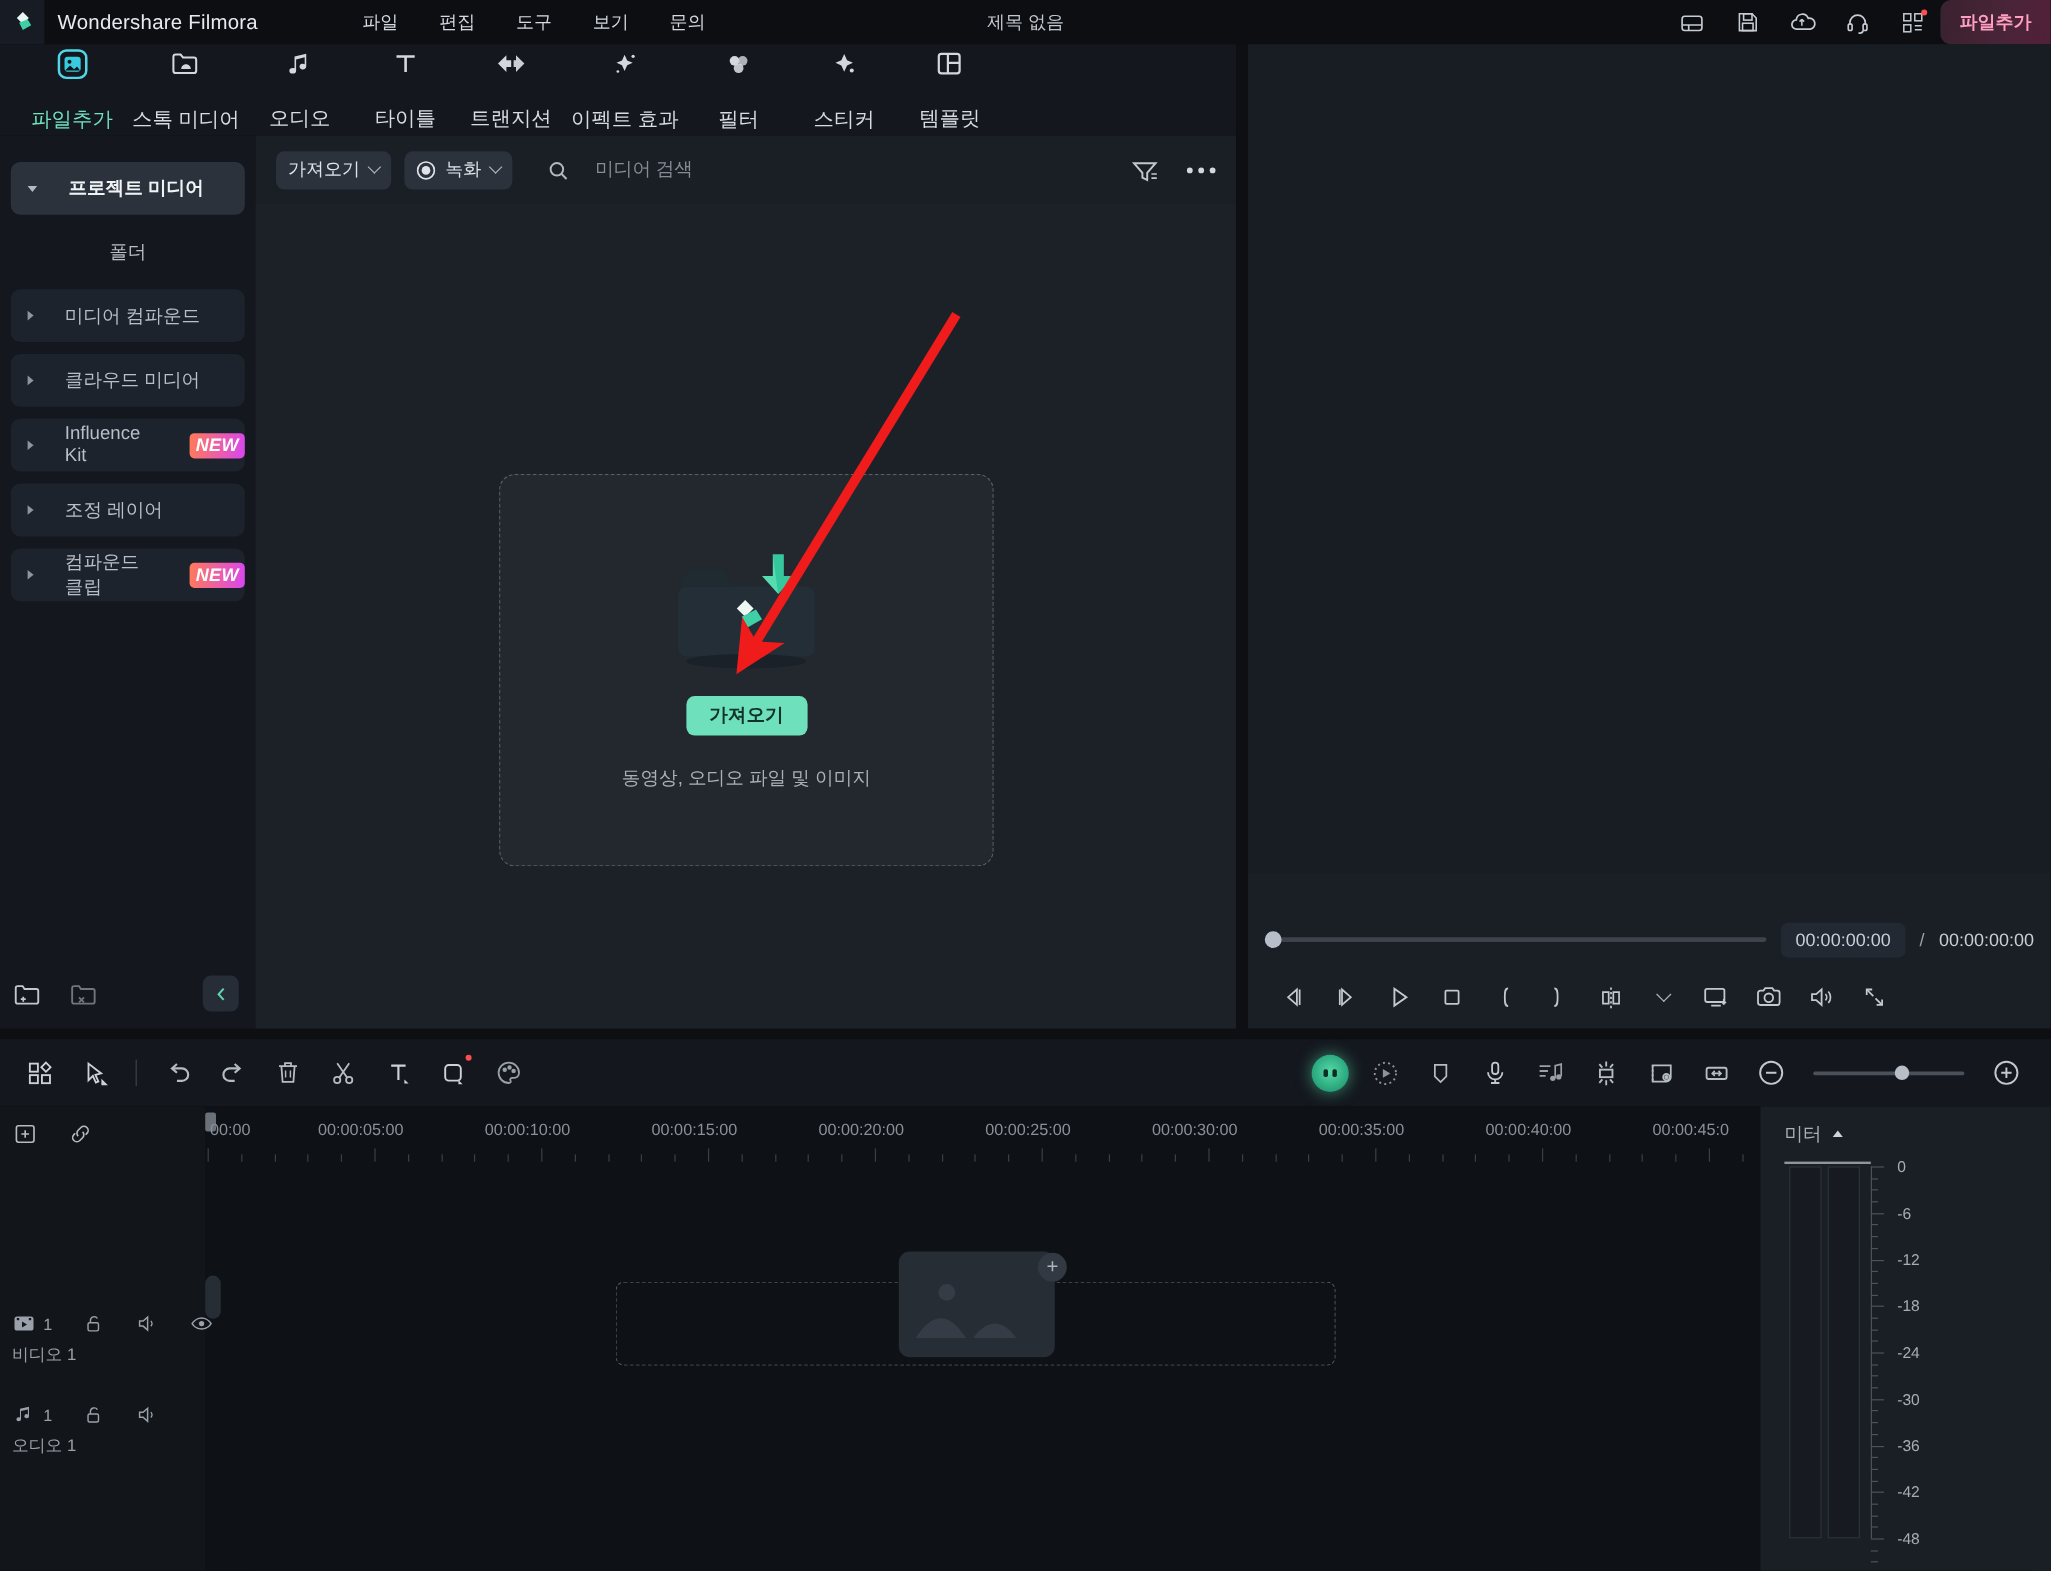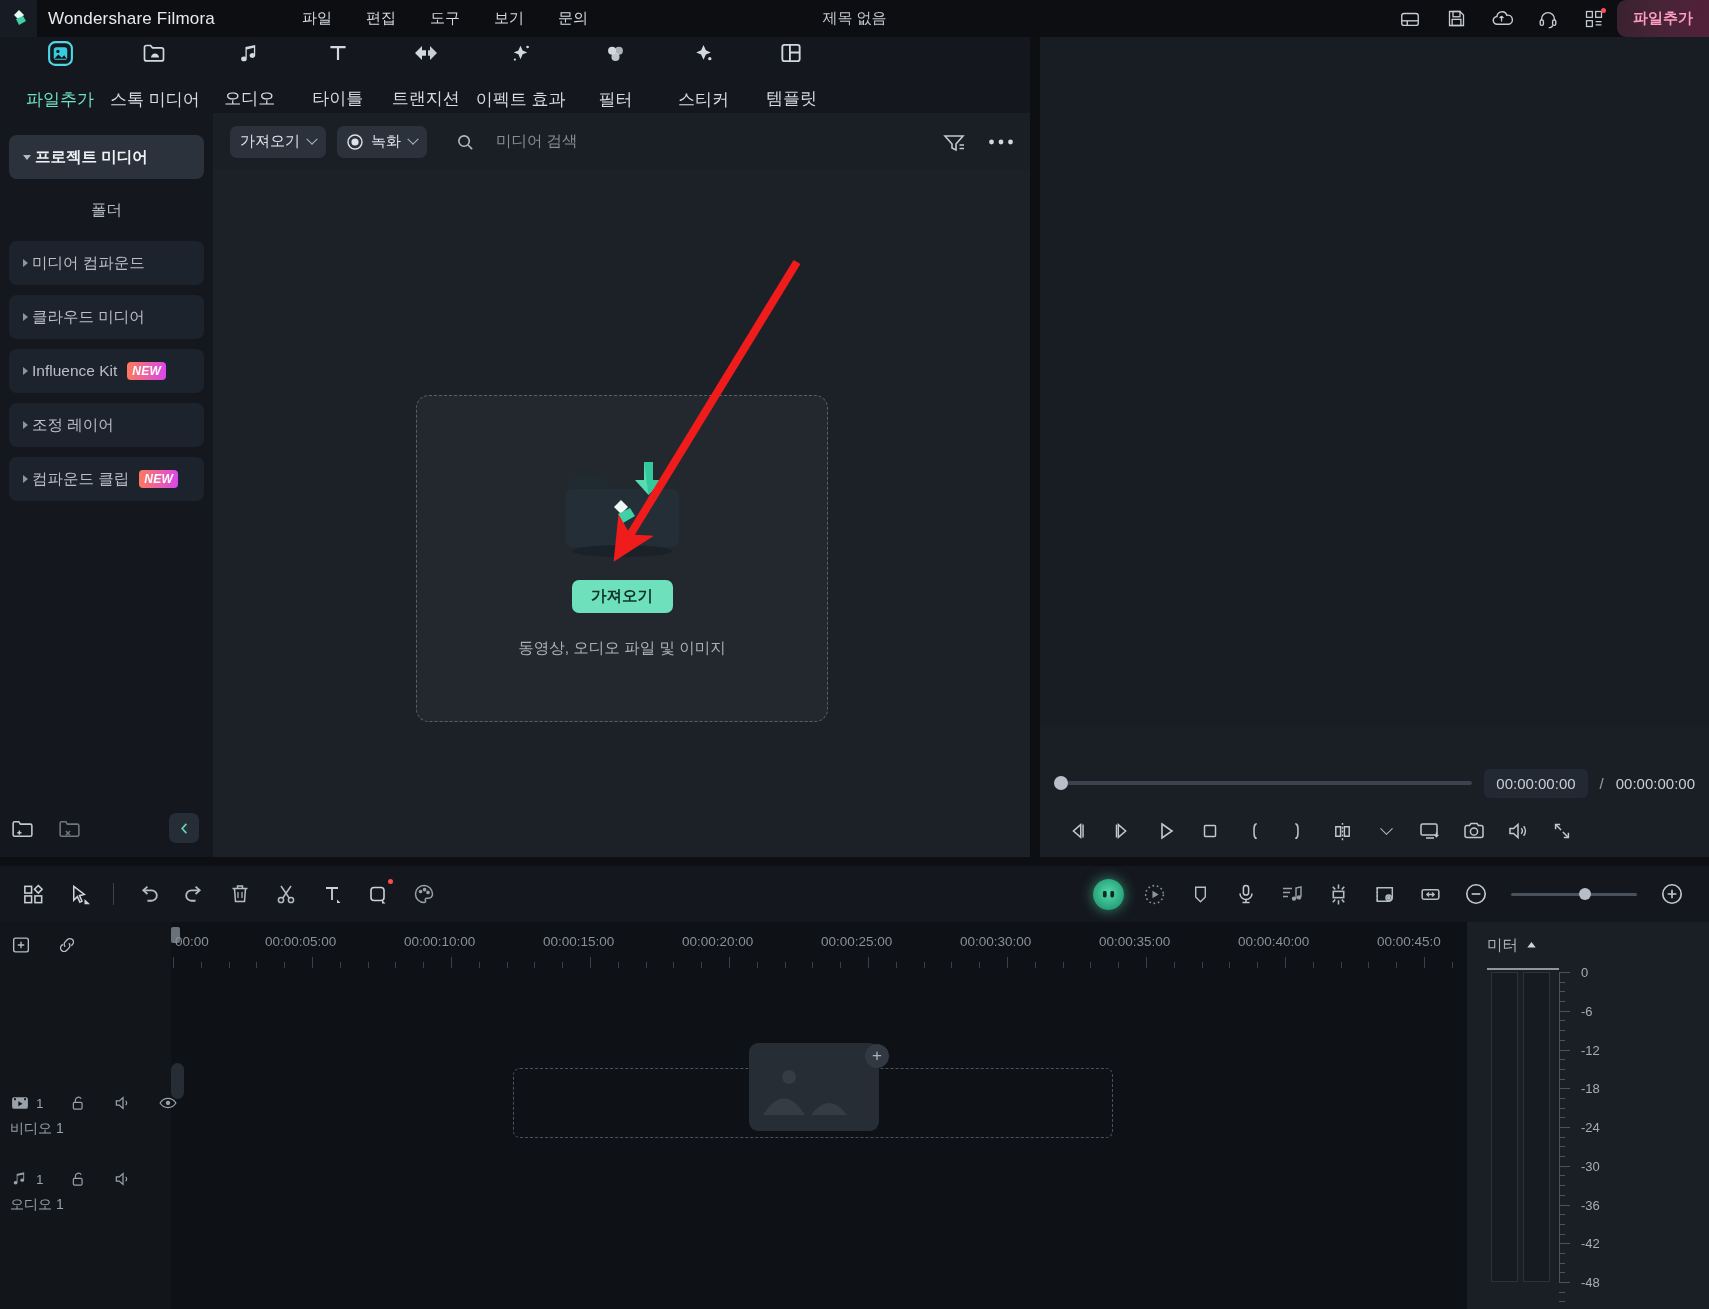--- a/index.html
+++ b/index.html
@@ -67,39 +67,39 @@
   .ribbon-item.active .lbl { color: #6fe3c0; }
   .ribbon-ico { height: 28px; display: flex; align-items: center; }
 
   
   .sidebar {
     position: absolute; left: 0; top: 113px; width: 213px; height: 744px;
     background: #14181e;
   }
   .side-item {
     margin: 0 9px 10px 9px; height: 44px; border-radius: 8px;
-    display: flex; align-items: center; padding-left: 14px; gap: 4px;
+    display: flex; align-items: center; padding-left: 14px; gap: 26px;
     background: #1d232c;
   }
   .side-item.sel { background: #2b323c; }
   .side-item .txt { font-size: 15.5px; color: #b9bec7; }
   .side-item.sel .txt { color: #f0f3f6; font-weight: bold; }
   .tri { width: 0; height: 0; border-left: 5px solid #8e959f;
          border-top: 4px solid transparent; border-bottom: 4px solid transparent; }
   .tri.down { border: none; width: 0; height: 0;
          border-top: 5px solid #b5bac2; border-left: 4px solid transparent;
          border-right: 4px solid transparent; }
   .folder-row {
     height: 42px; display: flex; align-items: center; justify-content: center;
     margin-bottom: 10px;
   }
   .folder-row .txt { font-size: 15.5px; color: #b9bec7; }
   .newbadge {
     background: linear-gradient(95deg,#ff7a59,#d946ef);
-    color: #fff; font-size: 12px; font-weight: bold; font-style: italic;
+    color: #fff; font-size: 15px; font-weight: bold; font-style: italic;
     padding: 2px 5px; border-radius: 4px; margin-left: 6px; letter-spacing: .3px;
   }
   .sidebar-foot {
     position: absolute; left: 0; bottom: 0; width: 213px; height: 58px;
     display: flex; align-items: center; padding-left: 10px; gap: 22px;
   }
   .collapse-btn {
     position: absolute; right: 14px; width: 30px; height: 30px; border-radius: 7px;
     background: #262d36; display: flex; align-items: center; justify-content: center;
   }

